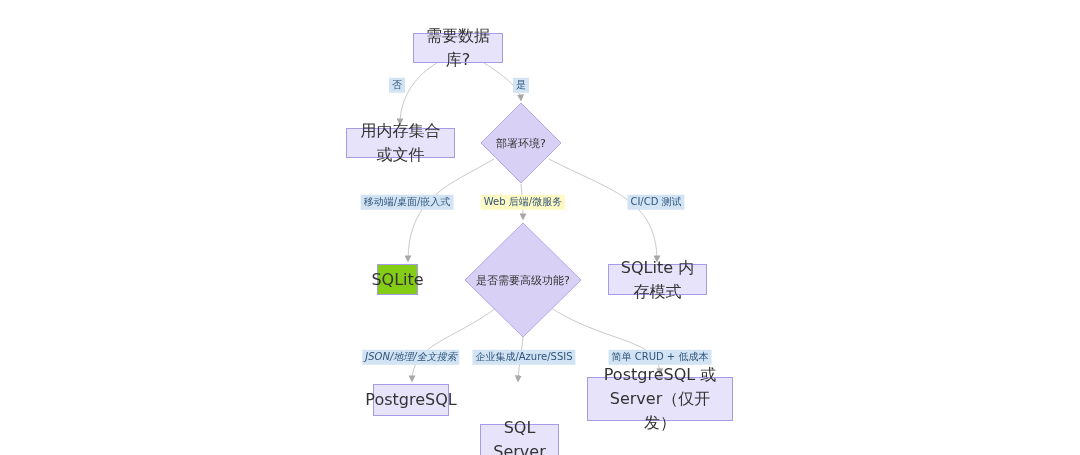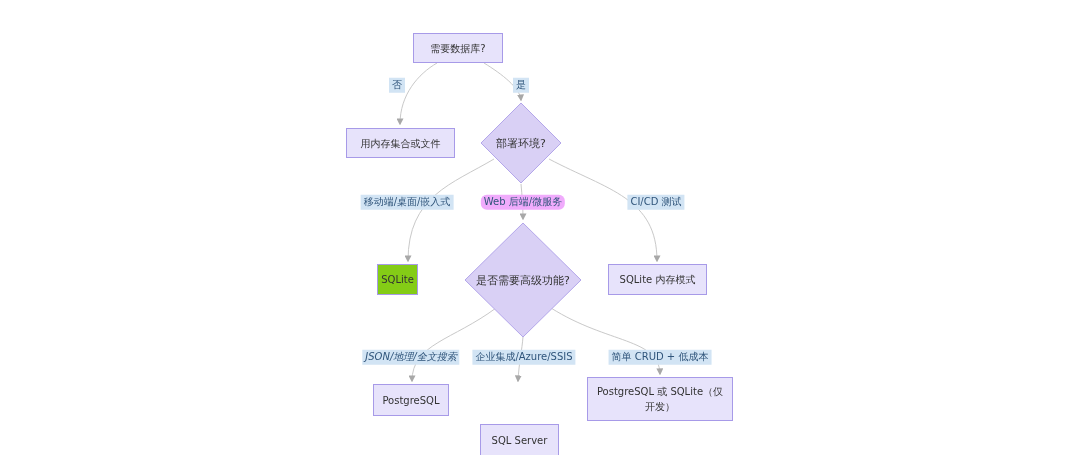--- a/index.html
+++ b/index.html
@@ -20,21 +20,21 @@
     left: 0; top: 0;
     width: 1080px; height: 455px;
   }
   .node-rect {
     position: absolute;
     box-sizing: border-box;
     display: flex;
     align-items: center;
     justify-content: center;
     text-align: center;
-    font-size: 10px;
+    font-size: 16px;
     line-height: 1.5;
     color: #333333;
     background: #e7e3fb;
     border: 1px solid #a79ae8;
     padding: 2px 6px;
   }
   .diamond-label {
     position: absolute;
     transform: translate(-50%, -50%);
     font-size: 11px;
@@ -106,28 +106,28 @@
       <div class="node-rect" style="left: 608px; top: 264px; width: 99px; height: 31px; background: rgb(231, 227, 251); border-color: rgb(167, 154, 232); color: rgb(51, 51, 51);">
         <span>SQLite 内存模式</span>
       </div>
       <div class="node-rect" style="left: 373px; top: 384px; width: 76px; height: 32px; background: rgb(231, 227, 251); border-color: rgb(167, 154, 232); color: rgb(51, 51, 51);">
         <span>PostgreSQL</span>
       </div>
       <div class="node-rect" style="left: 480px; top: 384px; width: 79px; height: 32px; background: rgb(231, 227, 251); border-color: rgb(167, 154, 232); color: rgb(51, 51, 51); margin-top: 40px;">
         <span>SQL Server</span>
       </div>
       <div class="node-rect" style="left: 587px; top: 377px; width: 146px; height: 44px; background: rgb(231, 227, 251); border-color: rgb(167, 154, 232); color: rgb(51, 51, 51);">
-        <span>PostgreSQL 或 SQLite（仅开发）</span>
+        <span>PostgreSQL 或 Server（仅开发）</span>
       </div>
     </div>
   <div id="labels-layer">
       <div class="edge-label" style="left: 397px; top: 85px; background: rgb(210, 228, 244); color: rgb(47, 84, 122);">否</div>
       <div class="edge-label" style="left: 521px; top: 85px; background: rgb(210, 228, 244); color: rgb(47, 84, 122);">是</div>
       <div class="edge-label" style="left: 407px; top: 202px; background: rgb(210, 228, 244); color: rgb(47, 84, 122);">移动端/桌面/嵌入式</div>
-      <div class="edge-label" style="left: 523px; top: 202px; background: #f0abfc; color: rgb(47, 84, 122); border-radius: 6px;">Web 后端/微服务</div>
+      <div class="edge-label" style="left: 523px; top: 202px; background: #fef9c3; color: rgb(47, 84, 122);">Web 后端/微服务</div>
       <div class="edge-label" style="left: 656px; top: 202px; background: rgb(210, 228, 244); color: rgb(47, 84, 122);">CI/CD 测试</div>
       <div class="edge-label" style="left: 411px; top: 357px; background: rgb(210, 228, 244); color: rgb(47, 84, 122); font-style: italic;">JSON/地理/全文搜索</div>
       <div class="edge-label" style="left: 524px; top: 357px; background: rgb(210, 228, 244); color: rgb(47, 84, 122);">企业集成/Azure/SSIS</div>
       <div class="edge-label" style="left: 660px; top: 357px; background: rgb(210, 228, 244); color: rgb(47, 84, 122);">简单 CRUD + 低成本</div>
       <div class="diamond-label" style="left: 521px; top: 143px; color: rgb(51, 51, 51);">部署环境?</div>
       <div class="diamond-label" style="left: 523px; top: 280px; color: rgb(51, 51, 51);">是否需要高级功能?</div>
     </div>
 
 
 </div>

